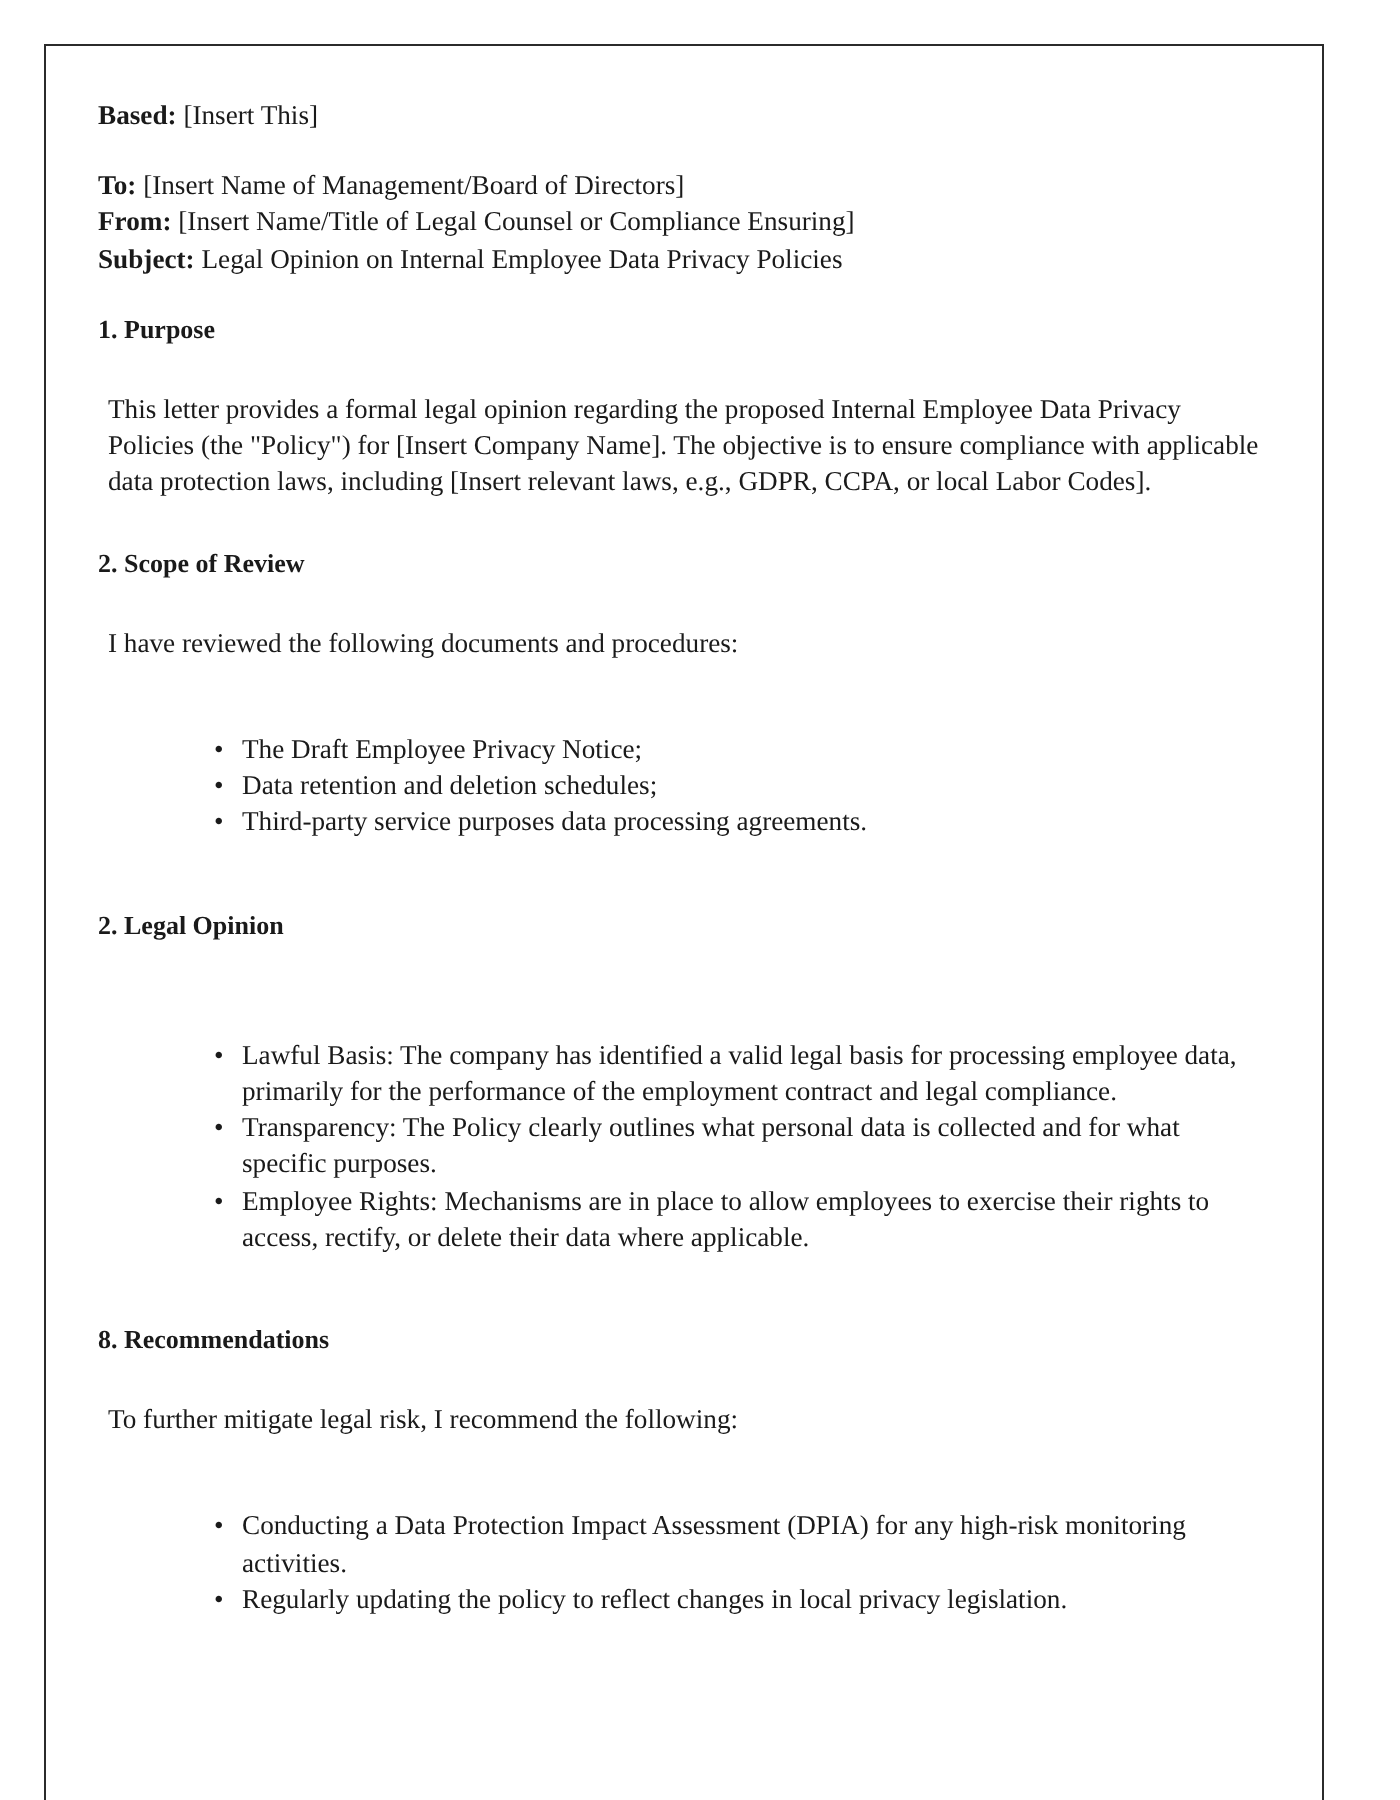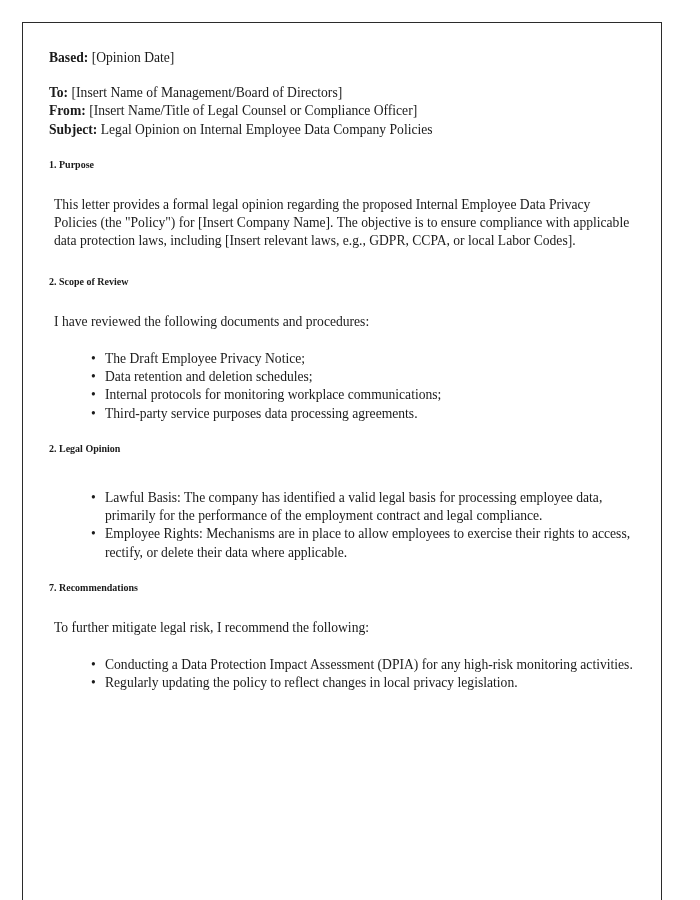--- a/index.html
+++ b/index.html
@@ -37,21 +37,21 @@
     margin: 0;
     text-align: left;
   }
   .spacer-line {
     height: 17px;
   }
   .lbl {
     font-weight: bold;
   }
   h2.section-heading {
-    font-size: 10px;
+    font-size: 13px;
     line-height: 18.2px;
     font-weight: bold;
     margin: 0;
     padding: 0;
   }
   p.para {
     font-size: 13.6px;
     line-height: 18.2px;
     margin: 5px;
     text-align: left;
@@ -59,21 +59,21 @@
   .gap-before-heading {
     height: 17px;
   }
   .gap-after-heading {
     height: 17px;
   }
   .gap-before-list {
     height: 14px;
   }
   ul.doc-list {
-    margin: 0;
+    margin: 16px;
     padding: 0 0 0 42px;
     list-style: none;
   }
   ul.doc-list > li {
     font-size: 13.6px;
     line-height: 18.2px;
     position: relative;
     padding-left: 14px;
     text-align: left;
   }
@@ -89,55 +89,55 @@
     font-weight: normal;
   }
 </style>
 </head>
 <body>
 
 <div class="page">
   <div class="page-inner">
 
     <div class="meta-block">
-      <p class="line"><span class="lbl">Based:</span> <span>[Opinion Date]</span></p>
+      <p class="line"><span class="lbl">Based:</span> <span>[Insert This]</span></p>
       <div class="spacer-line"></div>
       <p class="line"><span class="lbl">To:</span> <span>[Insert Name of Management/Board of Directors]</span></p>
-      <p class="line"><span class="lbl">From:</span> <span>[Insert Name/Title of Legal Counsel or Compliance Officer]</span></p>
-      <p class="line"><span class="lbl">Subject:</span> <span>Legal Opinion on Internal Employee Data Company Policies</span></p>
+      <p class="line"><span class="lbl">From:</span> <span>[Insert Name/Title of Legal Counsel or Compliance Ensuring]</span></p>
+      <p class="line"><span class="lbl">Subject:</span> <span>Legal Opinion on Internal Employee Data Privacy Policies</span></p>
     </div>
 
     <div class="gap-before-heading"></div>
     <h2 class="section-heading">1. Purpose</h2>
     <div class="gap-after-heading"></div>
     <p class="para">This letter provides a formal legal opinion regarding the proposed Internal Employee Data Privacy Policies (the "Policy") for [Insert Company Name]. The objective is to ensure compliance with applicable data protection laws, including [Insert relevant laws, e.g., GDPR, CCPA, or local Labor Codes].</p>
 
     <div class="gap-before-heading"></div>
     <h2 class="section-heading">2. Scope of Review</h2>
     <div class="gap-after-heading"></div>
     <p class="para">I have reviewed the following documents and procedures:</p>
     <div class="gap-before-list"></div>
     <ul class="doc-list">
       <li>The Draft Employee Privacy Notice;</li>
       <li>Data retention and deletion schedules;</li>
-      <li>Internal protocols for monitoring workplace communications;</li>
       <li>Third-party service purposes data processing agreements.</li>
     </ul>
 
     <div class="gap-before-heading"></div>
     <h2 class="section-heading">2. Legal Opinion</h2>
     <div class="gap-after-heading"></div>
     <div class="gap-before-list"></div>
     <ul class="doc-list">
       <li><span class="term">Lawful Basis:</span><span> The company has identified a valid legal basis for processing employee data, primarily for the performance of the employment contract and legal compliance.</span></li>
+      <li><span class="term">Transparency:</span><span> The Policy clearly outlines what personal data is collected and for what specific purposes.</span></li>
       <li><span class="term">Employee Rights:</span><span> Mechanisms are in place to allow employees to exercise their rights to access, rectify, or delete their data where applicable.</span></li>
     </ul>
 
     <div class="gap-before-heading"></div>
-    <h2 class="section-heading">7. Recommendations</h2>
+    <h2 class="section-heading">8. Recommendations</h2>
     <div class="gap-after-heading"></div>
     <p class="para">To further mitigate legal risk, I recommend the following:</p>
     <div class="gap-before-list"></div>
     <ul class="doc-list">
       <li>Conducting a Data Protection Impact Assessment (DPIA) for any high-risk monitoring activities.</li>
       <li>Regularly updating the policy to reflect changes in local privacy legislation.</li>
     </ul>
 
   </div>
 </div>

